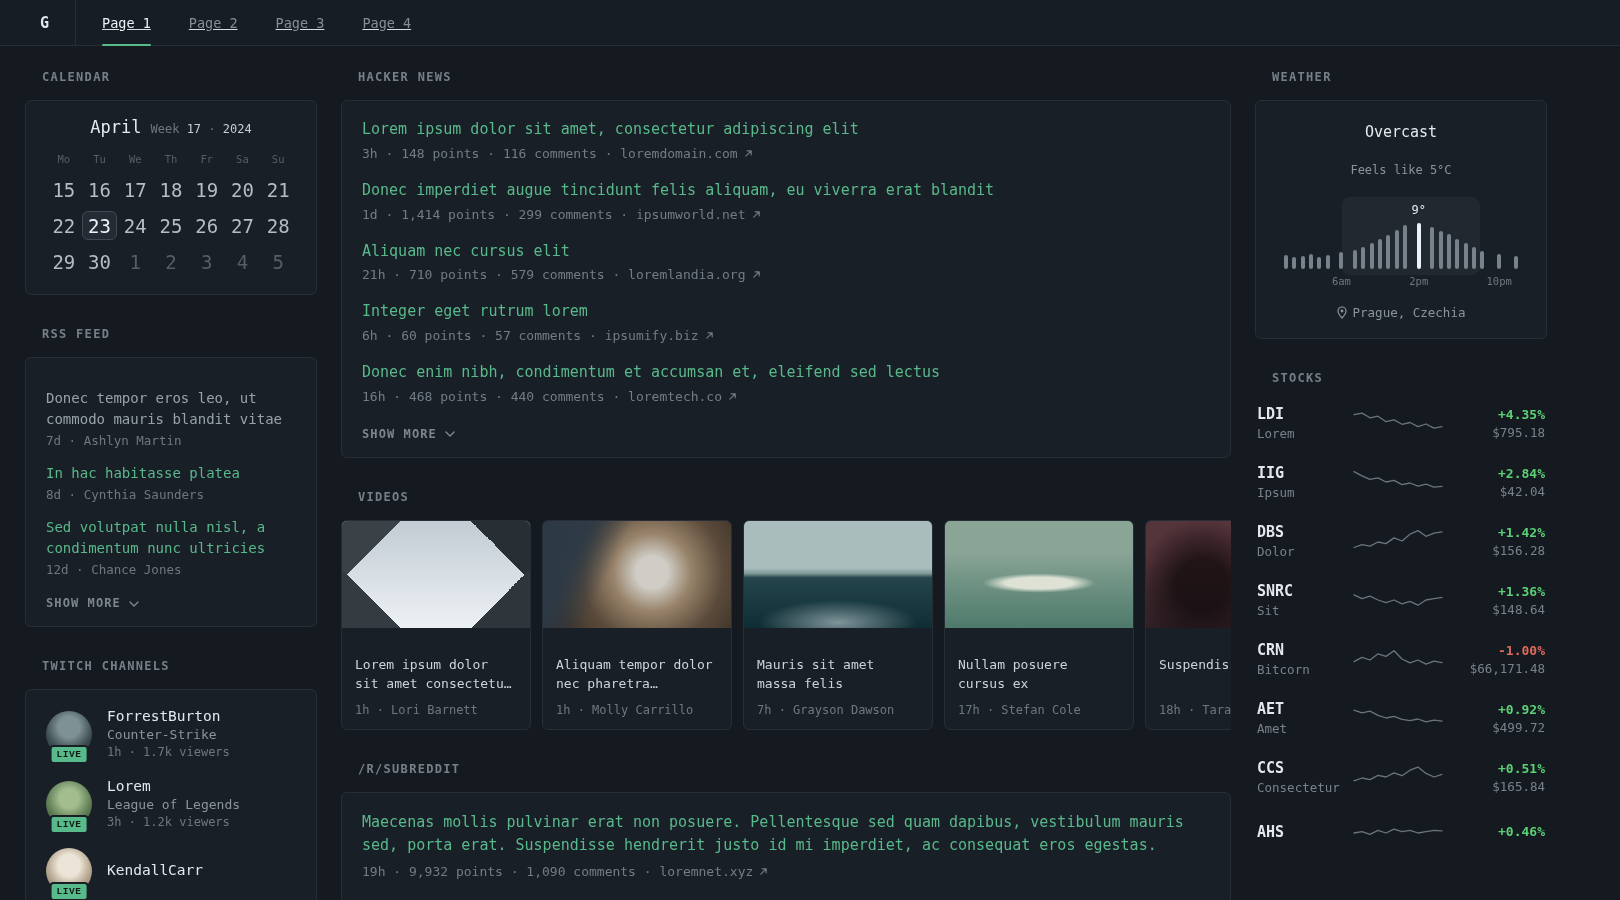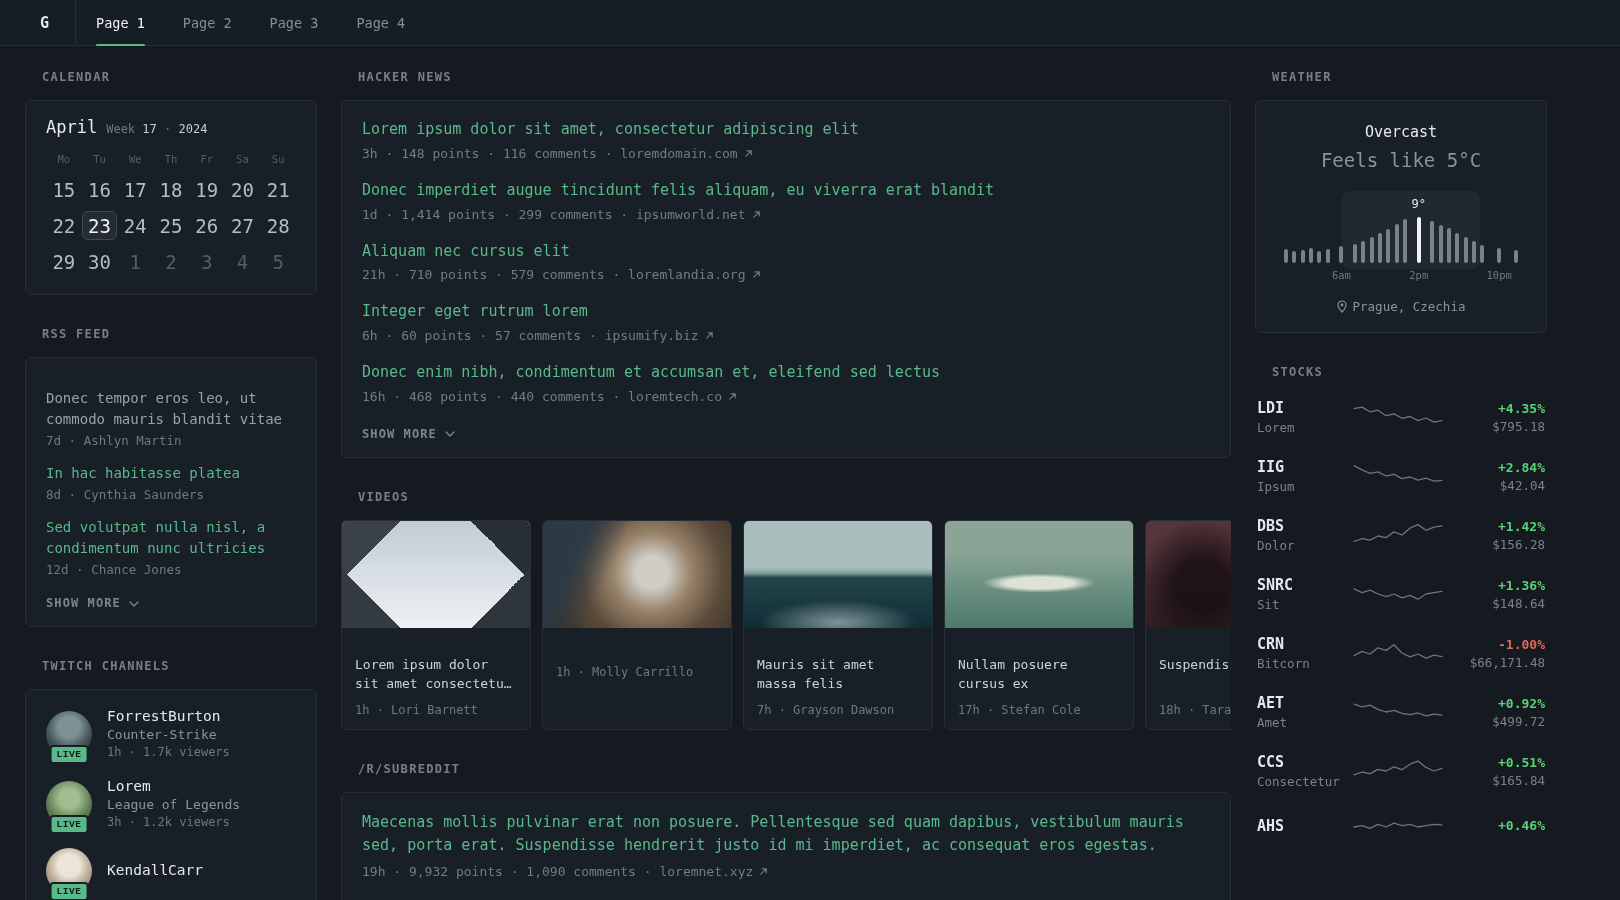--- a/index.html
+++ b/index.html
@@ -19,32 +19,32 @@
   body{
     background:var(--bg);
     color:var(--text);
     font-family:"DejaVu Sans Mono","DejaVu Sans","Liberation Mono",monospace;
     font-size:14px;
   }
   
   .topbar{height:46px;background:#171d24;border-bottom:1px solid var(--border);display:flex;align-items:stretch;padding-left:32px;}
   .logo{display:flex;align-items:center;padding:0 26px 0 8px;color:#e2e8ed;font-size:15px;font-weight:bold;cursor:pointer;}
   .nav-sep{width:1px;background:var(--border);}
-  .tabs{display:flex;margin-left:20px;gap:38px;}
+  .tabs{display:flex;margin-left:26px;gap:38px;text-decoration:underline;}
   .tab{display:flex;align-items:center;color:#858e97;font-size:13.5px;position:relative;cursor:pointer;text-decoration:none;}
   .tab[data-active]{color:#eef2f6;}
   .tab[data-active]::after{content:"";position:absolute;left:0;right:0;bottom:-1px;height:2px;background:var(--accent);border-radius:1px;}
   
   main{display:grid;grid-template-columns:292px 890px 292px;column-gap:24px;padding:24px 25px 0;align-items:start;}
   section{margin-bottom:32px;}
   .widget-title{font-size:12px;font-weight:600;letter-spacing:1.3px;color:#778089;margin:0 0 16px;padding-left:17px;}
   .card{background:var(--card);border:1px solid var(--border);border-radius:6px;}
   
   .cal-card{padding:16px 20px 18px;}
-  .cal-head{display:flex;justify-content:flex-start;align-items:baseline;gap:9px;}
+  .cal-head{display:flex;justify-content:center;align-items:baseline;gap:9px;}
   .cal-month{font-size:17px;color:#e6ebf0;}
   .cal-meta{font-size:12px;color:var(--dimmer);}
   .cal-meta .lt{color:#c6cdd4;}
   .cal-grid{display:grid;grid-template-columns:repeat(7,1fr);text-align:center;}
   .weekdays{margin-top:16px;font-size:10.5px;color:var(--faint);}
   .days{margin-top:10px;row-gap:7px;font-size:19px;color:#b4bcc4;}
   .day{height:29px;display:flex;align-items:center;justify-content:center;border:1px solid transparent;border-radius:6px;cursor:pointer;}
   .day[data-state="out"]{color:var(--faint);}
   .day[data-state="current"]{background:#242b34;border-color:#3f4954;color:#eef2f6;}
   
@@ -96,21 +96,21 @@
     linear-gradient(180deg,#8aa496 0 30%,#6d9182 60%,#4e7a6b 100%);}
   .video-thumb[data-thumb="dark-field"]{background:
     radial-gradient(circle at 30% 60%,rgba(20,12,14,.8) 0 18%,transparent 45%),
     linear-gradient(180deg,#55353c 0 40%,#2e1f24 100%);}
   .video-body{padding:28px 13px 12px;}
   .video-title{font-size:13px;line-height:1.45;color:#ccd4db;height:38px;overflow:hidden;}
   .video-meta{margin-top:9px;font-size:12px;color:var(--dimmer);white-space:nowrap;overflow:hidden;}
   
   .weather-card{padding:22px 18px 18px;text-align:center;}
   .weather-cond{font-size:15px;color:#e6ebf0;}
-  .weather-feels{margin-top:8px;font-size:19px;color:var(--dim);}
+  .weather-feels{margin-top:22px;font-size:12px;color:var(--dim);}
   .weather-chart{position:relative;margin:28px 8px 0;height:84px;display:flex;align-items:flex-end;}
   .day-band{position:absolute;top:-8px;bottom:14px;background:rgba(255,255,255,.045);border-radius:8px;}
   .wh-col{flex:1;position:relative;display:flex;flex-direction:column;align-items:center;justify-content:flex-end;height:100%;}
   .wh-bar{width:4px;border-radius:2px;background:#78828c;}
   .wh-bar.hl{background:#eef2f6;}
   .wh-time{height:14px;margin-top:6px;font-size:10.5px;color:var(--dimmer);white-space:nowrap;}
   .wh-temp{position:absolute;left:50%;transform:translateX(-50%);font-size:12px;color:#e6ebf0;white-space:nowrap;}
   .weather-loc{margin-top:16px;display:flex;justify-content:center;align-items:center;gap:6px;font-size:12.5px;color:var(--dim);}
   
   .stocks-list{padding:4px 2px 0;}
@@ -343,20 +343,21 @@
             <div class="video-thumb" data-thumb="cross-sky"></div>
             <div class="video-body">
               <div class="video-title">Lorem ipsum dolor sit amet consectetu…</div>
               <div class="video-meta">1h · Lori Barnett</div>
             </div>
           </div>
 
           <div class="video-card">
             <div class="video-thumb" data-thumb="camera-hands"></div>
             <div class="video-body">
+              <div class="video-title">Aliquam tempor dolor nec pharetra…</div>
               <div class="video-meta">1h · Molly Carrillo</div>
             </div>
           </div>
 
           <div class="video-card">
             <div class="video-thumb" data-thumb="sea-harbor"></div>
             <div class="video-body">
               <div class="video-title">Mauris sit amet massa felis</div>
               <div class="video-meta">7h · Grayson Dawson</div>
             </div>

